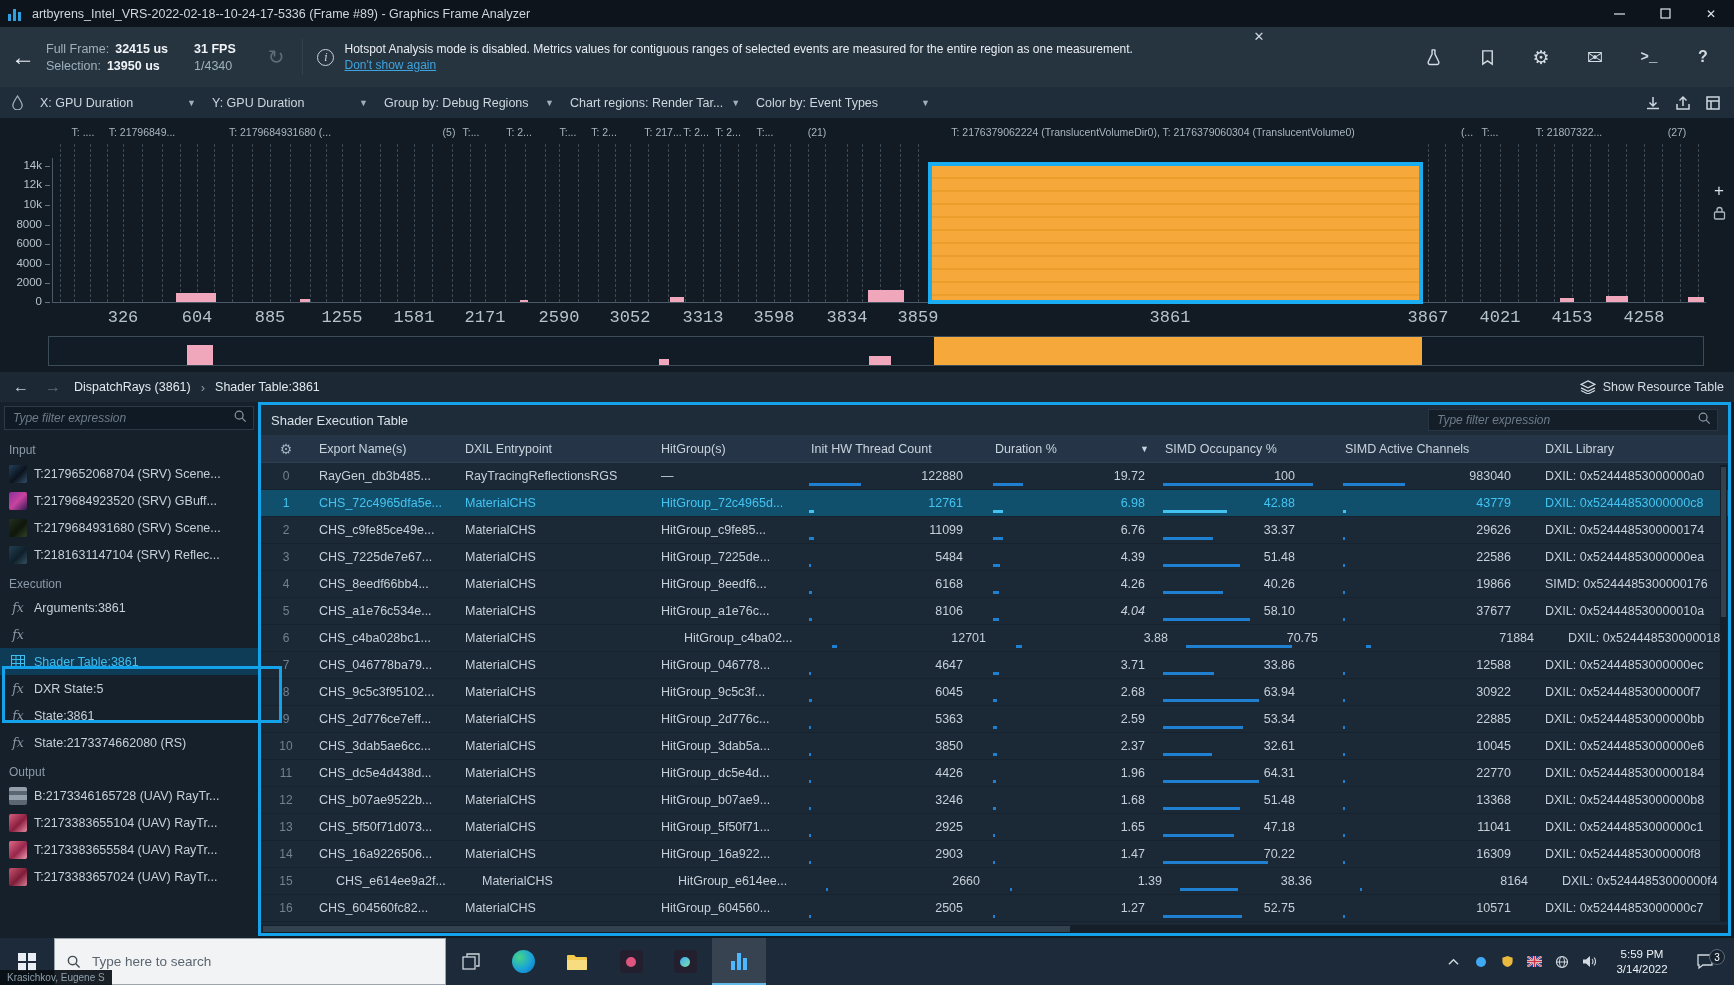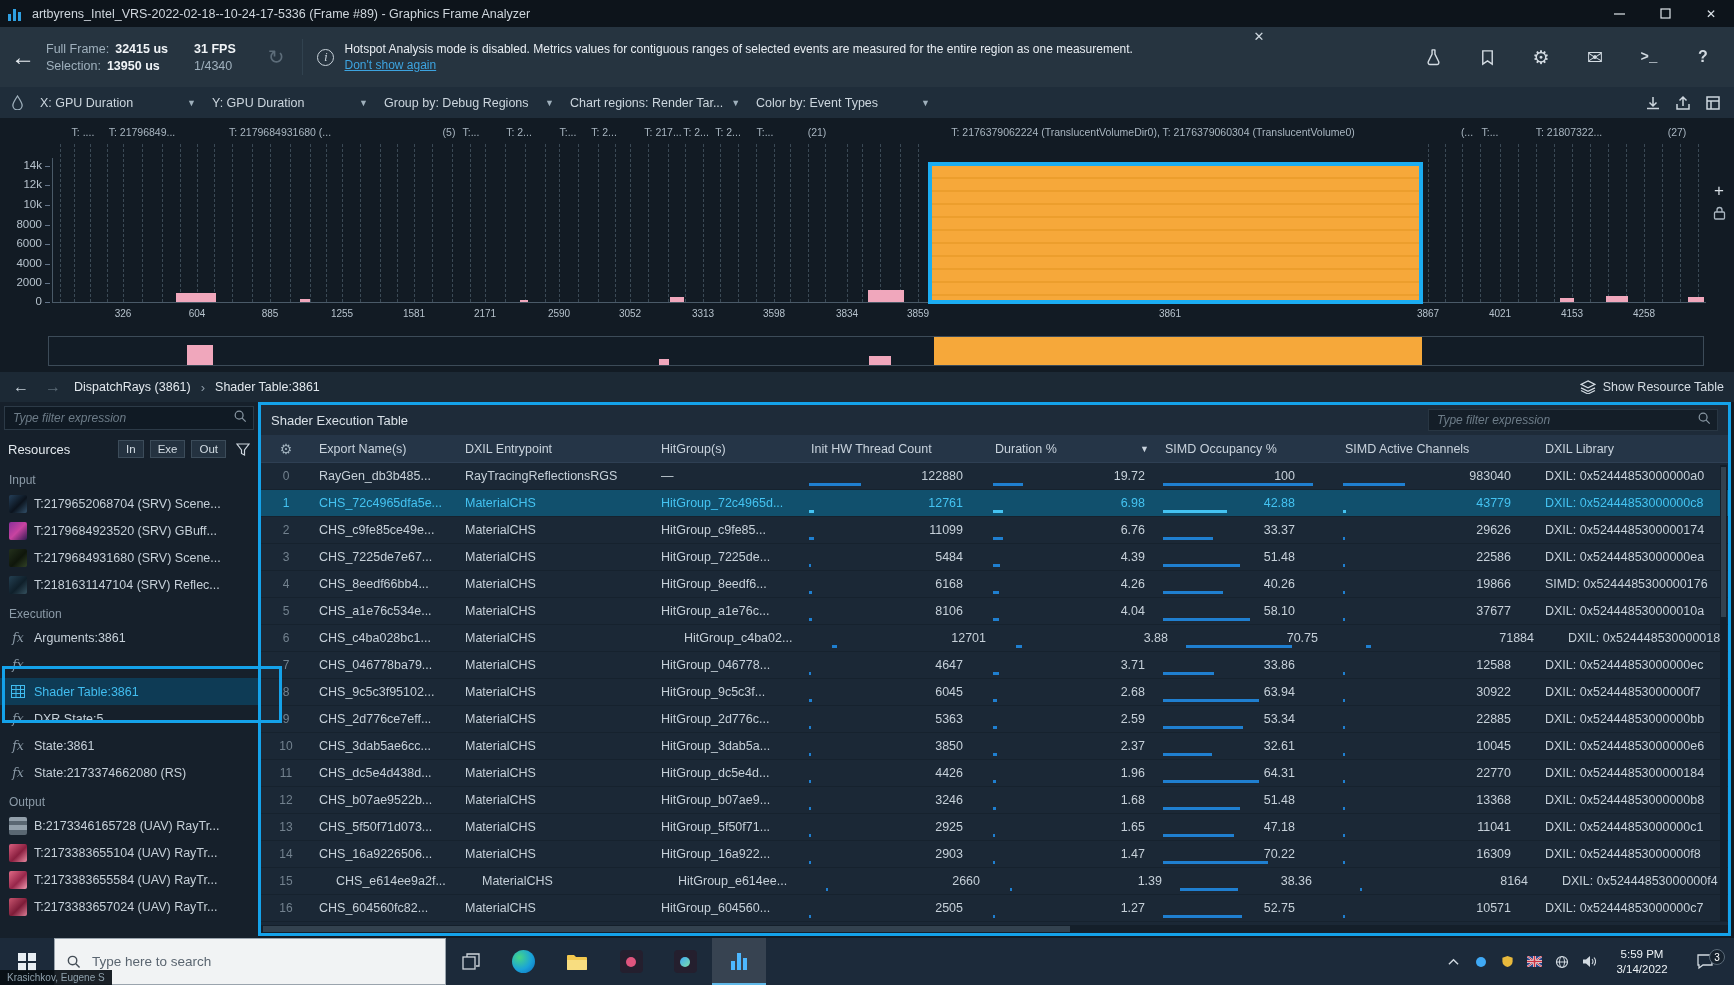--- a/index.html
+++ b/index.html
@@ -46,21 +46,21 @@
   .fb-icon{width:26px;height:26px;display:flex;align-items:center;justify-content:center;}
   .fb-icon svg{stroke:#cdd6de;fill:none;stroke-width:1.5;}
 
   
   .chartband{left:0;top:118px;width:1734px;height:254px;background:#121b24;}
   #plot{position:absolute;left:0;top:0;width:1734px;height:214px;}
   .gridline{position:absolute;top:26px;height:158px;width:0;border-left:1px dashed #3a4955;}
   .toplabel{position:absolute;top:8px;transform:translateX(-50%);font-size:10.5px;color:#a9b6c1;white-space:nowrap;}
   .ylab{position:absolute;left:0;width:42px;text-align:right;font-size:11.5px;color:#b6c2cc;}
   .ytickmark{position:absolute;left:45px;width:5px;height:1px;background:#64758a;}
-  .xtick{position:absolute;top:190px;transform:translateX(-50%);font-size:10px;color:#b6c2cc;}
+  .xtick{position:absolute;top:190px;transform:translateX(-50%);font-size:17px;color:#b6c2cc;font-family:Liberation Mono, monospace;}
   .axisline-x{position:absolute;left:52px;top:184px;width:1654px;height:1px;background:#4a5a68;}
   .axisline-y{position:absolute;left:52px;top:40px;width:1px;height:144px;background:#4a5a68;}
   .pinkbar{position:absolute;background:#f0a7bc;}
   #chart-selection{position:absolute;border:4px solid #1badf2;
     background:repeating-linear-gradient(180deg,#f6a83a 0 11px,#ec9e2d 11px 13px);}
   .chart-side-tools{position:absolute;left:1708px;top:66px;width:22px;display:flex;flex-direction:column;align-items:center;gap:8px;}
   .plusglyph{color:#d7dee4;font-size:17px;line-height:14px;}
 
   
   #minimap{position:absolute;left:48px;top:218px;width:1656px;height:30px;border:1px solid #3c4b58;background:#121c26;}
@@ -426,31 +426,20 @@
   </div>
 
   <div class="abs sidebar">
     <div class="side-filter">
       <input type="text" placeholder="Type filter expression" style="">
       <span class="searchsvg"><svg width="14" height="14" viewBox="0 0 16 16">
             <circle cx="7" cy="7" r="4.5" fill="none" stroke="#8a98a4" stroke-width="1.4"></circle>
             <line x1="10.5" y1="10.5" x2="14.5" y2="14.5" stroke="#8a98a4" stroke-width="1.4"></line>
           </svg></span>
     </div>
-    <div class="resources-row">
-      <span class="resources-label">Resources</span>
-      <span class="tog">In</span>
-      <span class="tog">Exe</span>
-      <span class="tog">Out</span>
-      <span class="funnel">
-          <svg width="14" height="13" viewBox="0 0 14 13">
-            <path d="M1 1h12L8.5 7v5l-3-1.5V7z" fill="none" stroke="#cdd6de" stroke-width="1.2"></path>
-          </svg>
-        </span>
-    </div>
     <div id="sidebar-sections">
         <div class="side-sec">Input</div>
         <div class="side-item">
           <span class="thumb thumb-scene1"></span>
           <span>T:2179652068704 (SRV) Scene...</span>
         </div>
         <div class="side-item">
           <span class="thumb thumb-gbuffer"></span>
           <span>T:2179684923520 (SRV) GBuff...</span>
         </div>
@@ -608,21 +597,21 @@
           <span class="c num" style="width: 180px; padding-right: 42px;">40.26<span class="bar" style="width: 60.39px;"></span></span>
           <span class="c num" style="width: 200px; padding-right: 26px;">19866<span class="bar" style="width: 2px;"></span></span>
           <span class="c" style="width: 190px;">SIMD: 0x5244485300000176</span>
         </div>
         <div class="sxt-row">
           <span class="c rownum" style="width: 50px;">5</span>
           <span class="c" style="width: 146px;">CHS_a1e76c534e...</span>
           <span class="c" style="width: 196px;">MaterialCHS</span>
           <span class="c" style="width: 150px;">HitGroup_a1e76c...</span>
           <span class="c num" style="width: 184px; padding-right: 24px;">8106<span class="bar" style="width: 3.43027px;"></span></span>
-          <span class="c num" style="width: 170px; padding-right: 12px;">4.04<span class="bar" style="width: 6.06px;"></span></span>
+          <span class="c num" style="width: 170px; padding-right: 12px; font-style: italic;">4.04<span class="bar" style="width: 6.06px;"></span></span>
           <span class="c num" style="width: 180px; padding-right: 42px;">58.10<span class="bar" style="width: 87.15px;"></span></span>
           <span class="c num" style="width: 200px; padding-right: 26px;">37677<span class="bar" style="width: 2.37628px;"></span></span>
           <span class="c" style="width: 190px;">DXIL: 0x524448530000010a</span>
         </div>
         <div class="sxt-row">
           <span class="c rownum" style="width: 50px;">6</span>
           <span class="c" style="width: 146px;">CHS_c4ba028bc1...</span>
           <span class="c" style="width: 196px;">MaterialCHS</span>
           <span class="c" style="width: 150px; margin-left: 23px;">HitGroup_c4ba02...</span>
           <span class="c num" style="width: 184px; padding-right: 24px;">12701<span class="bar" style="width: 5.37477px;"></span></span>

